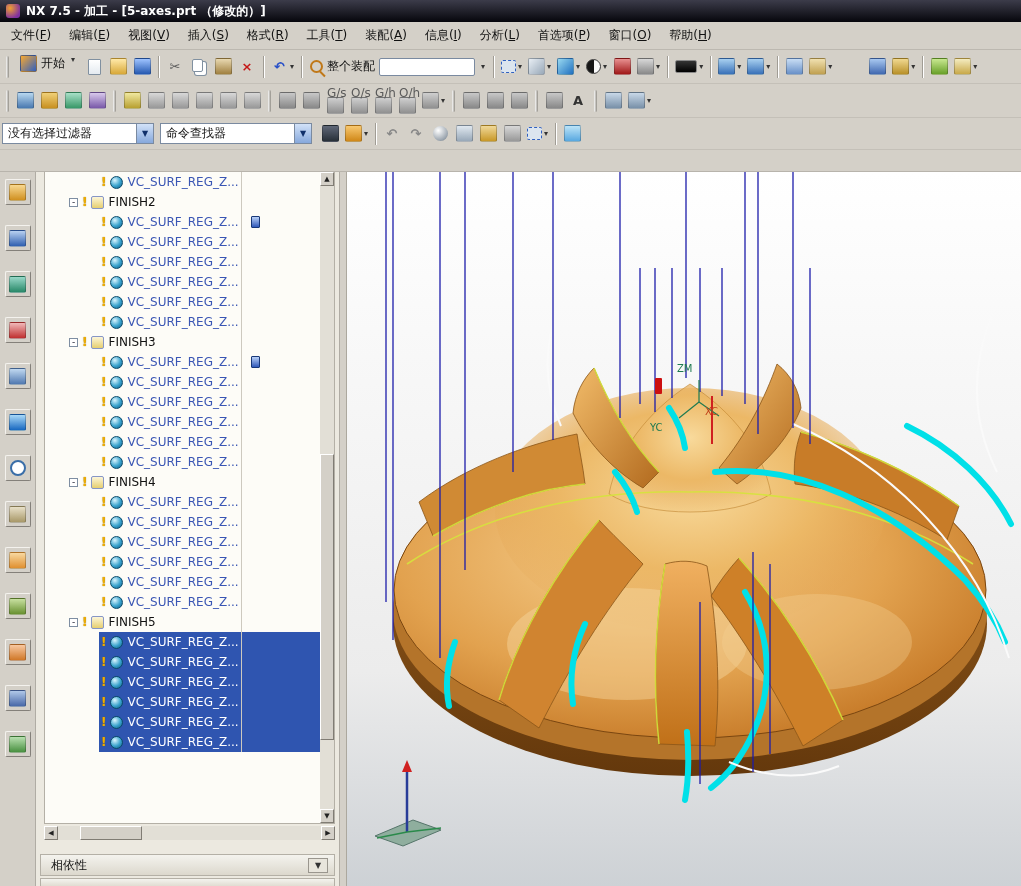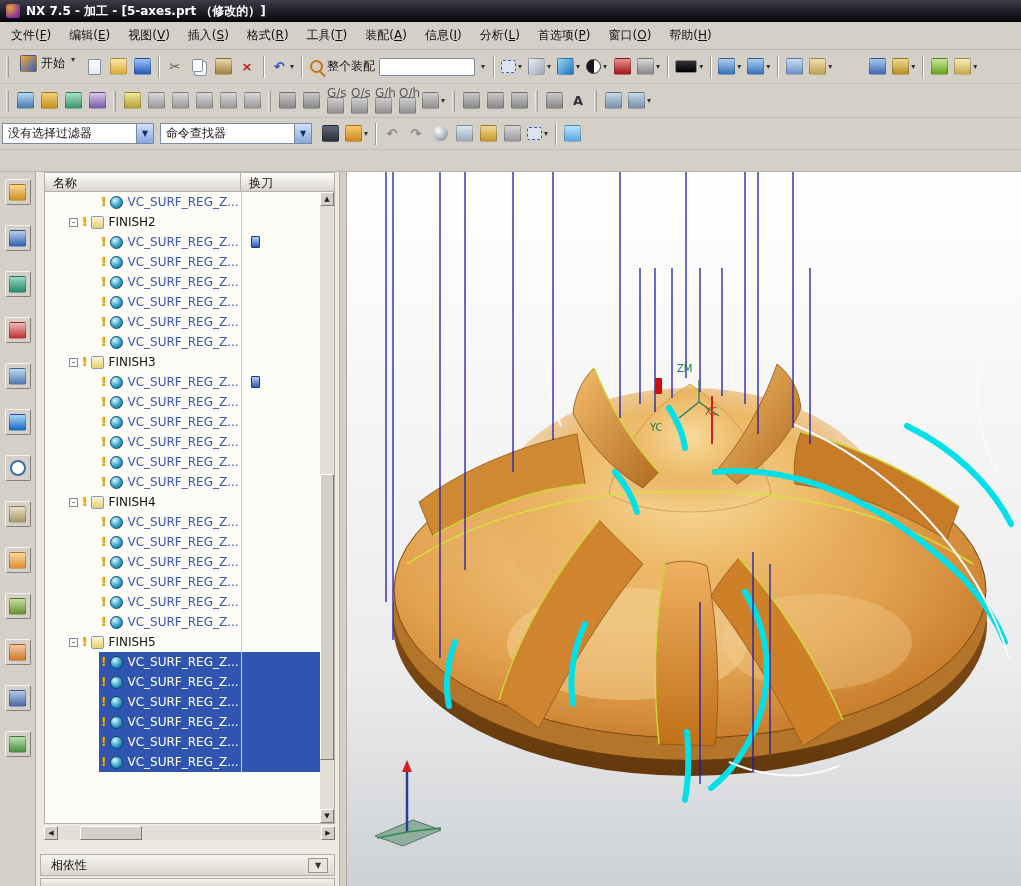--- a/index.html
+++ b/index.html
@@ -437,24 +437,20 @@
       </span>
       <span class="tbtn rbtn">
         <span class="gl" style="background: linear-gradient(rgb(176, 200, 232), rgb(72, 104, 168));"></span>
       </span>
       <span class="tbtn rbtn">
         <span class="gl" style="background: linear-gradient(rgb(184, 224, 176), rgb(72, 144, 64));"></span>
       </span>
     </div>
 
   <div class="navpanel">
-    <div class="colheader">
-      <span class="col-name">名称</span>
-      <span class="col-tool">换刀</span>
-    </div>
     <div class="treewrap">
       <div>
           <div class="trow itm">
             <div class="ncell">
               <span class="warn">!</span>
               <span class="opic"></span>
               <span class="tlabel">VC_SURF_REG_Z...</span>
             </div>
             <div class="tccell"></div>
           </div>

